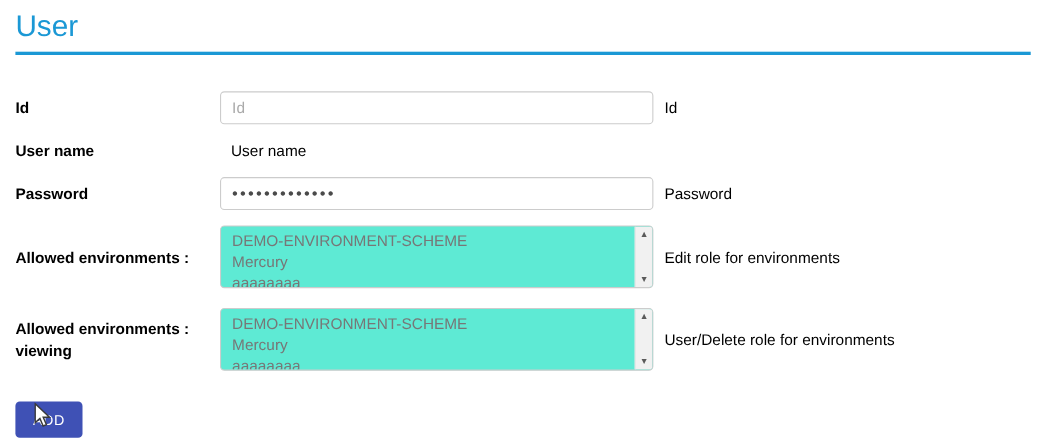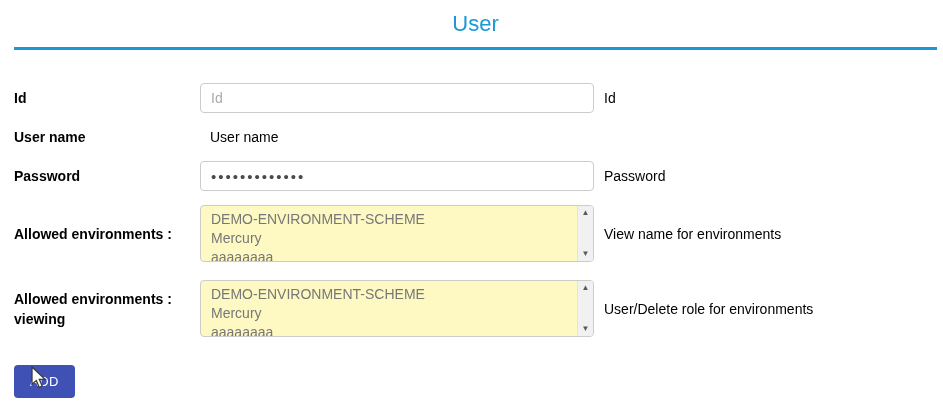--- a/index.html
+++ b/index.html
@@ -6,25 +6,24 @@
   html, body {
     width: 943px; height: 405px;
     background: #ffffff;
     font-family: "Liberation Sans", sans-serif;
     overflow: hidden;
     position: relative;
   }
   .container { padding: 6px 6px 0 14px; position: relative; }
   .page-title {
     color: #1b98d5;
-    font-size: 22px;
+    font-size: 27px;
     font-weight: 400;
     line-height: 32px;
     margin-top: 2px;
-    text-align: center;
   }
   .title-underline {
     height: 3px;
     background: #1b98d5;
     margin-top: 7px;
     width: 923px;
   }
   .form { margin-top: 33px; }
   .form-row {
     display: flex;
@@ -62,21 +61,21 @@
     font-size: 14px;
     color: #000;
     margin-left: 10px;
     white-space: nowrap;
   }
   .multi-select {
     width: 394px;
     height: 57px;
     border: 1px solid #cccccc;
     border-radius: 4px;
-    background: #fef9c3;
+    background: #5eead4;
     display: flex;
     overflow: hidden;
   }
   .options {
     flex: 1;
     padding: 4px 0 0 10px;
     overflow: hidden;
   }
   .option {
     font-size: 14px;
@@ -159,21 +158,21 @@
         <div class="options">
           <div class="option">DEMO-ENVIRONMENT-SCHEME</div>
           <div class="option">Mercury</div>
           <div class="option">aaaaaaaa</div>
         </div>
         <div class="scrollbar">
           <span class="scroll-arrow">▲</span>
           <span class="scroll-arrow">▼</span>
         </div>
       </div>
-      <div class="right-label">View name for environments</div>
+      <div class="right-label">Edit role for environments</div>
     </div>
 
     
     <div class="form-row select-row">
       <div class="field-label">
         <span style="display:block">Allowed environments :</span>
         <span style="display:block">viewing</span>
       </div>
       <div class="multi-select">
         <div class="options">

